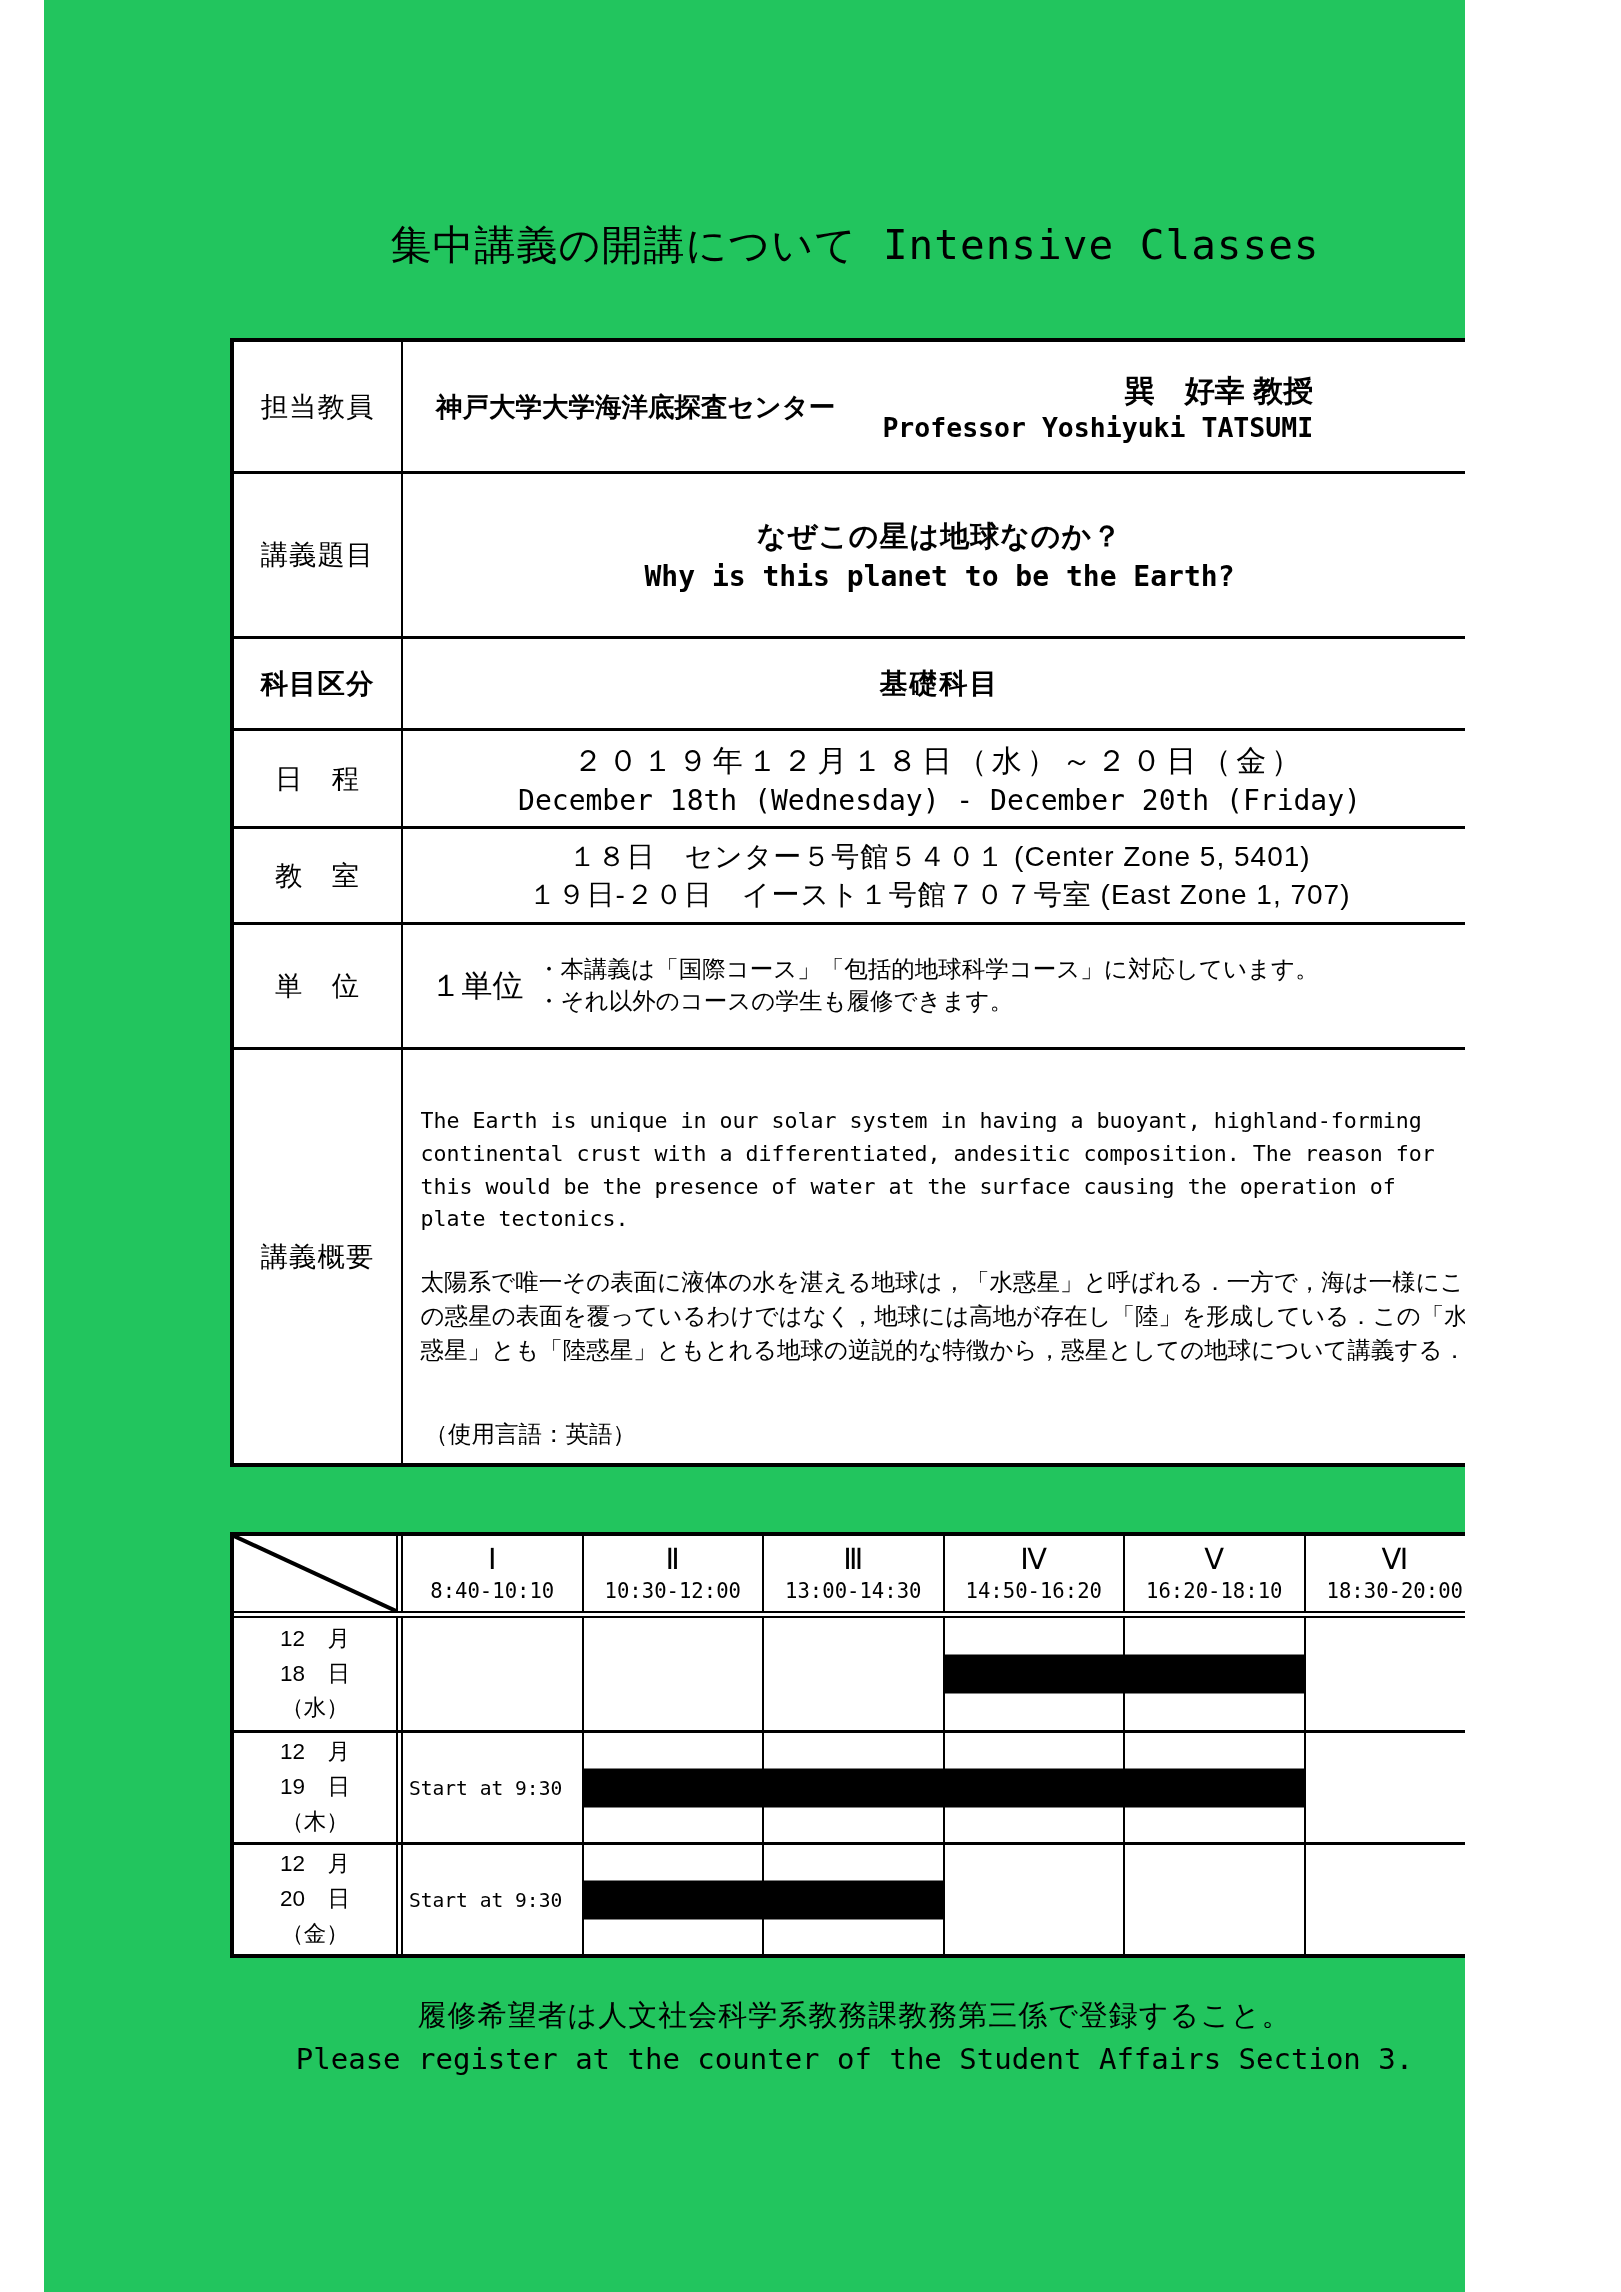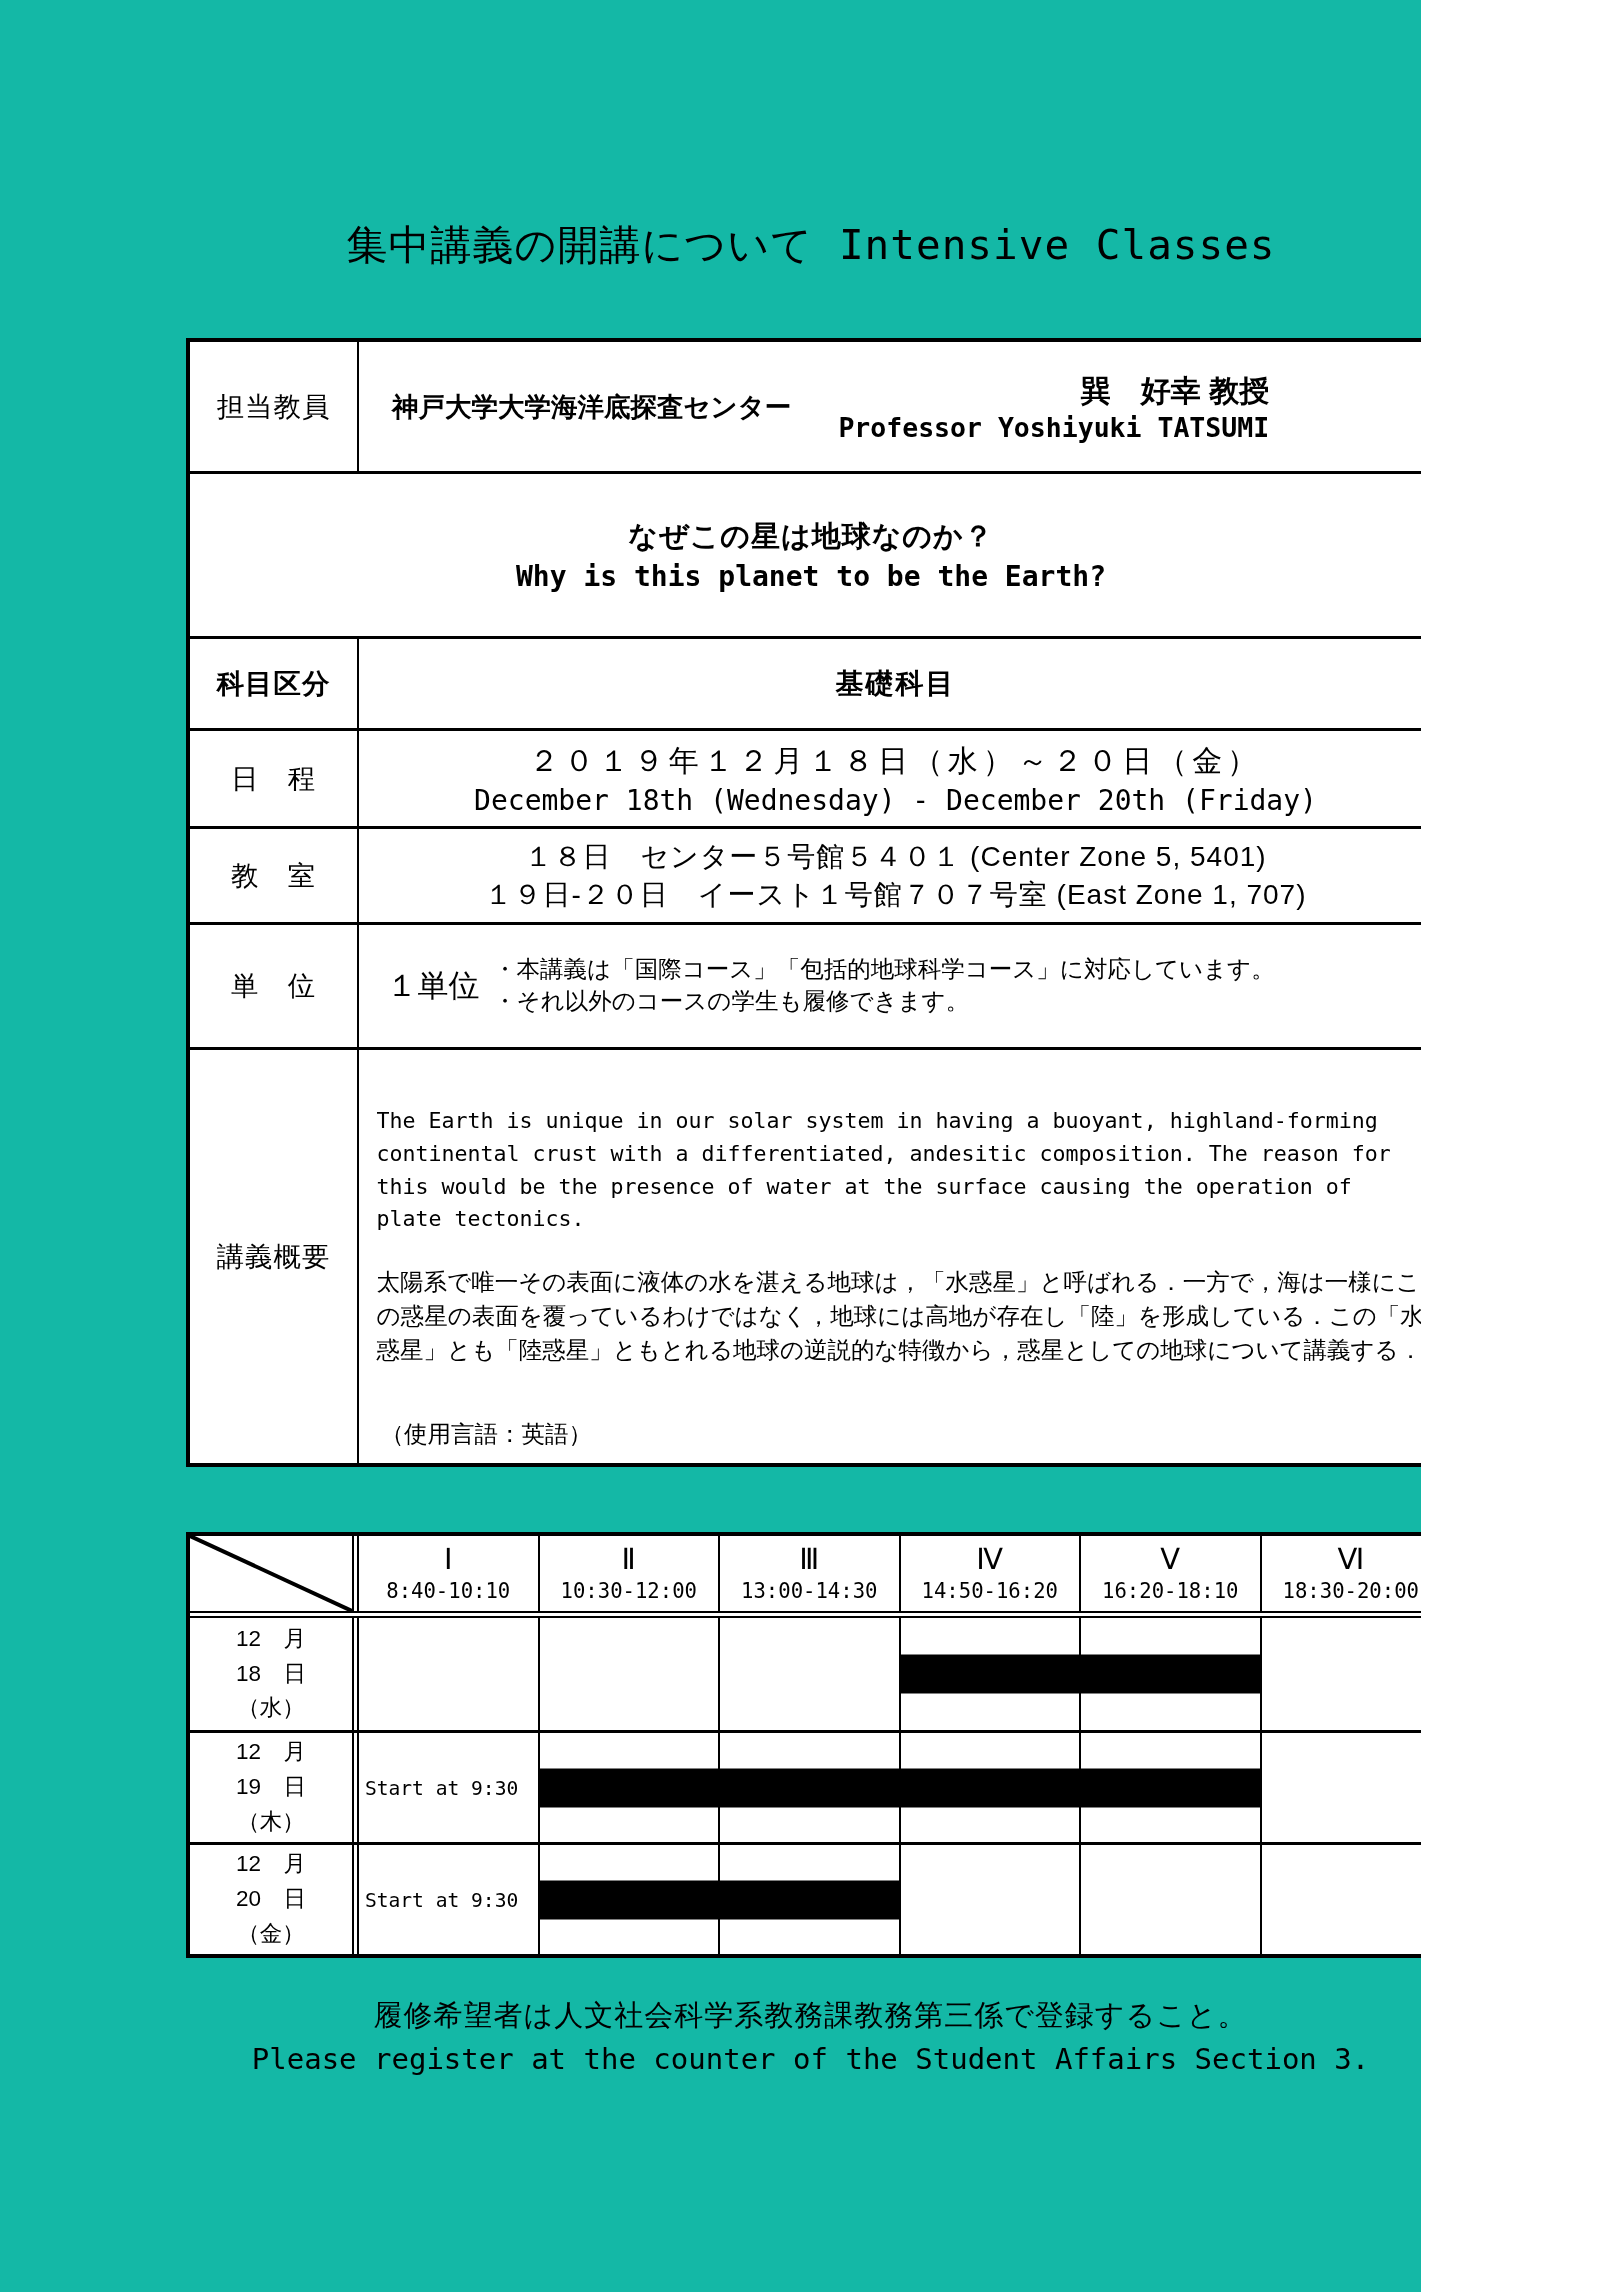--- a/index.html
+++ b/index.html
@@ -1,21 +1,21 @@
 <!DOCTYPE html>
 <html><head>
 <meta charset="utf-8">
 <style>
   html,body { margin:0; padding:0; background:#ffffff; }
   body {
     width:1621px; height:2293px;
     font-family:"Liberation Sans", sans-serif;
     color:#000;
   }
-  .page { position:relative; width:1421px; height:2293px; background:#14b8a6; overflow:hidden; }
+  .page { position:relative; width:1421px; height:2293px; background:#22c55e; overflow:hidden;margin-left:44px; }
 
   .mono { font-family:"DejaVu Sans Mono", monospace; }
 
   
   .doc-title {
     position:absolute; top:218px; left:186px; width:1250px;
     text-align:center; font-size:41px; letter-spacing:1px;
     font-family:"DejaVu Sans Mono","Liberation Sans", sans-serif;
     white-space:nowrap;
   }
@@ -130,20 +130,21 @@
       <div class="icontent instructor-content">
         <span class="affiliation">神戸大学大学海洋底探査センター</span>
         <span class="prof-block">
           <div class="prof-ja">巽　好幸 教授</div>
           <div class="prof-en mono">Professor Yoshiyuki TATSUMI</div>
         </span>
       </div>
     </div>
 
     <div class="irow h-lecttitle">
+      <div class="ilabel">講義題目</div>
       <div class="icontent">
         <div class="center-col">
           <div class="lect-ja">なぜこの星は地球なのか？</div>
           <div class="lect-en mono">Why is this planet to be the Earth?</div>
         </div>
       </div>
     </div>
 
     <div class="irow h-category">
       <div class="ilabel">科目区分</div>

